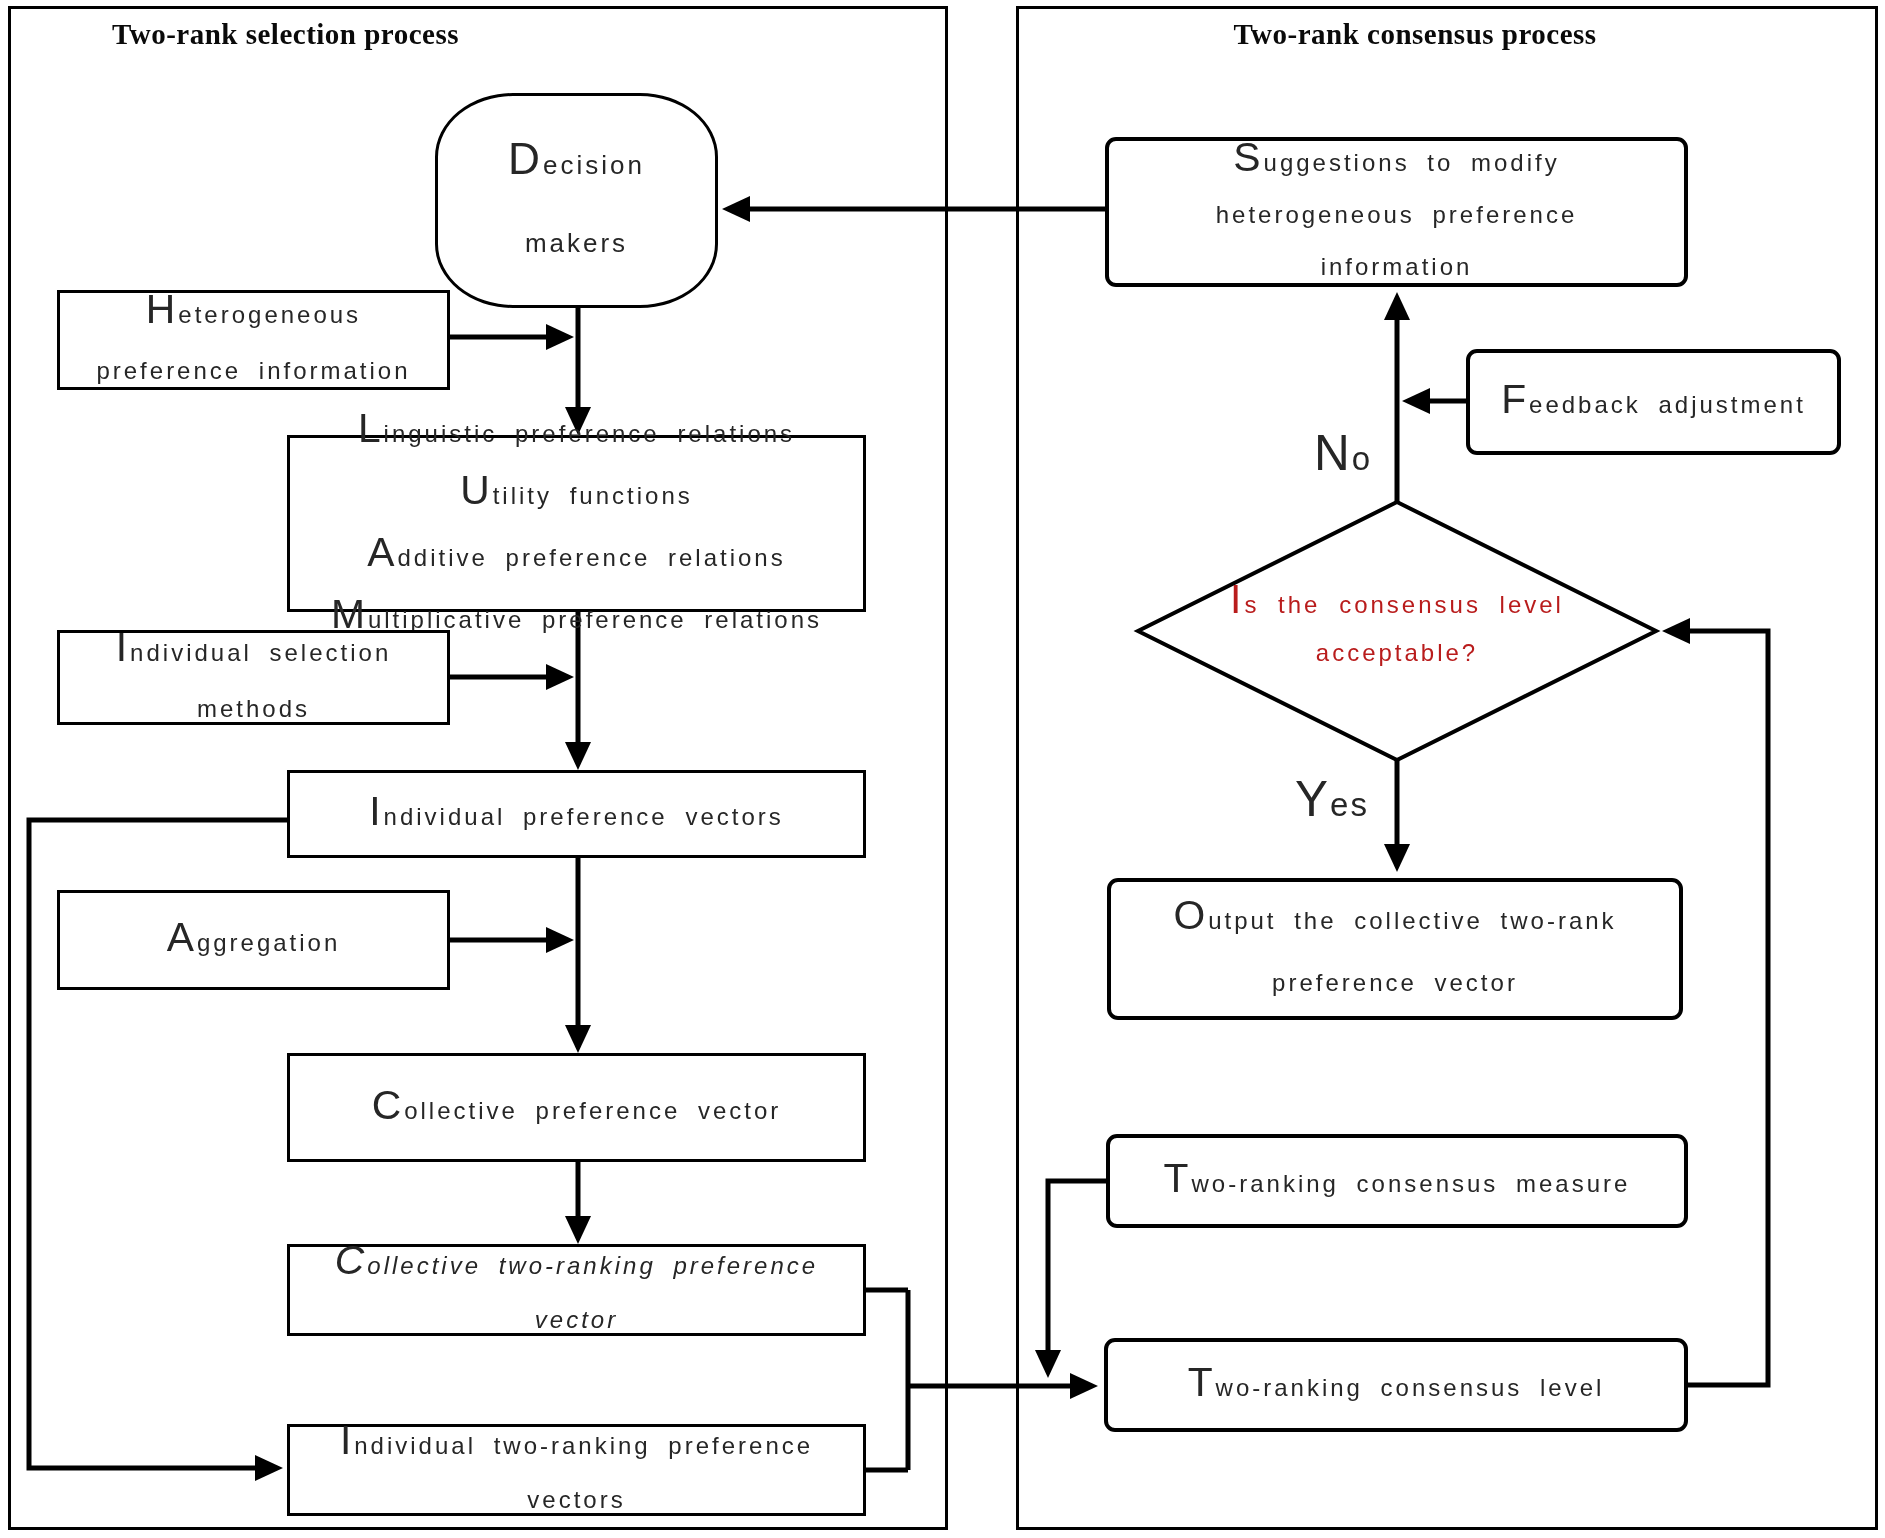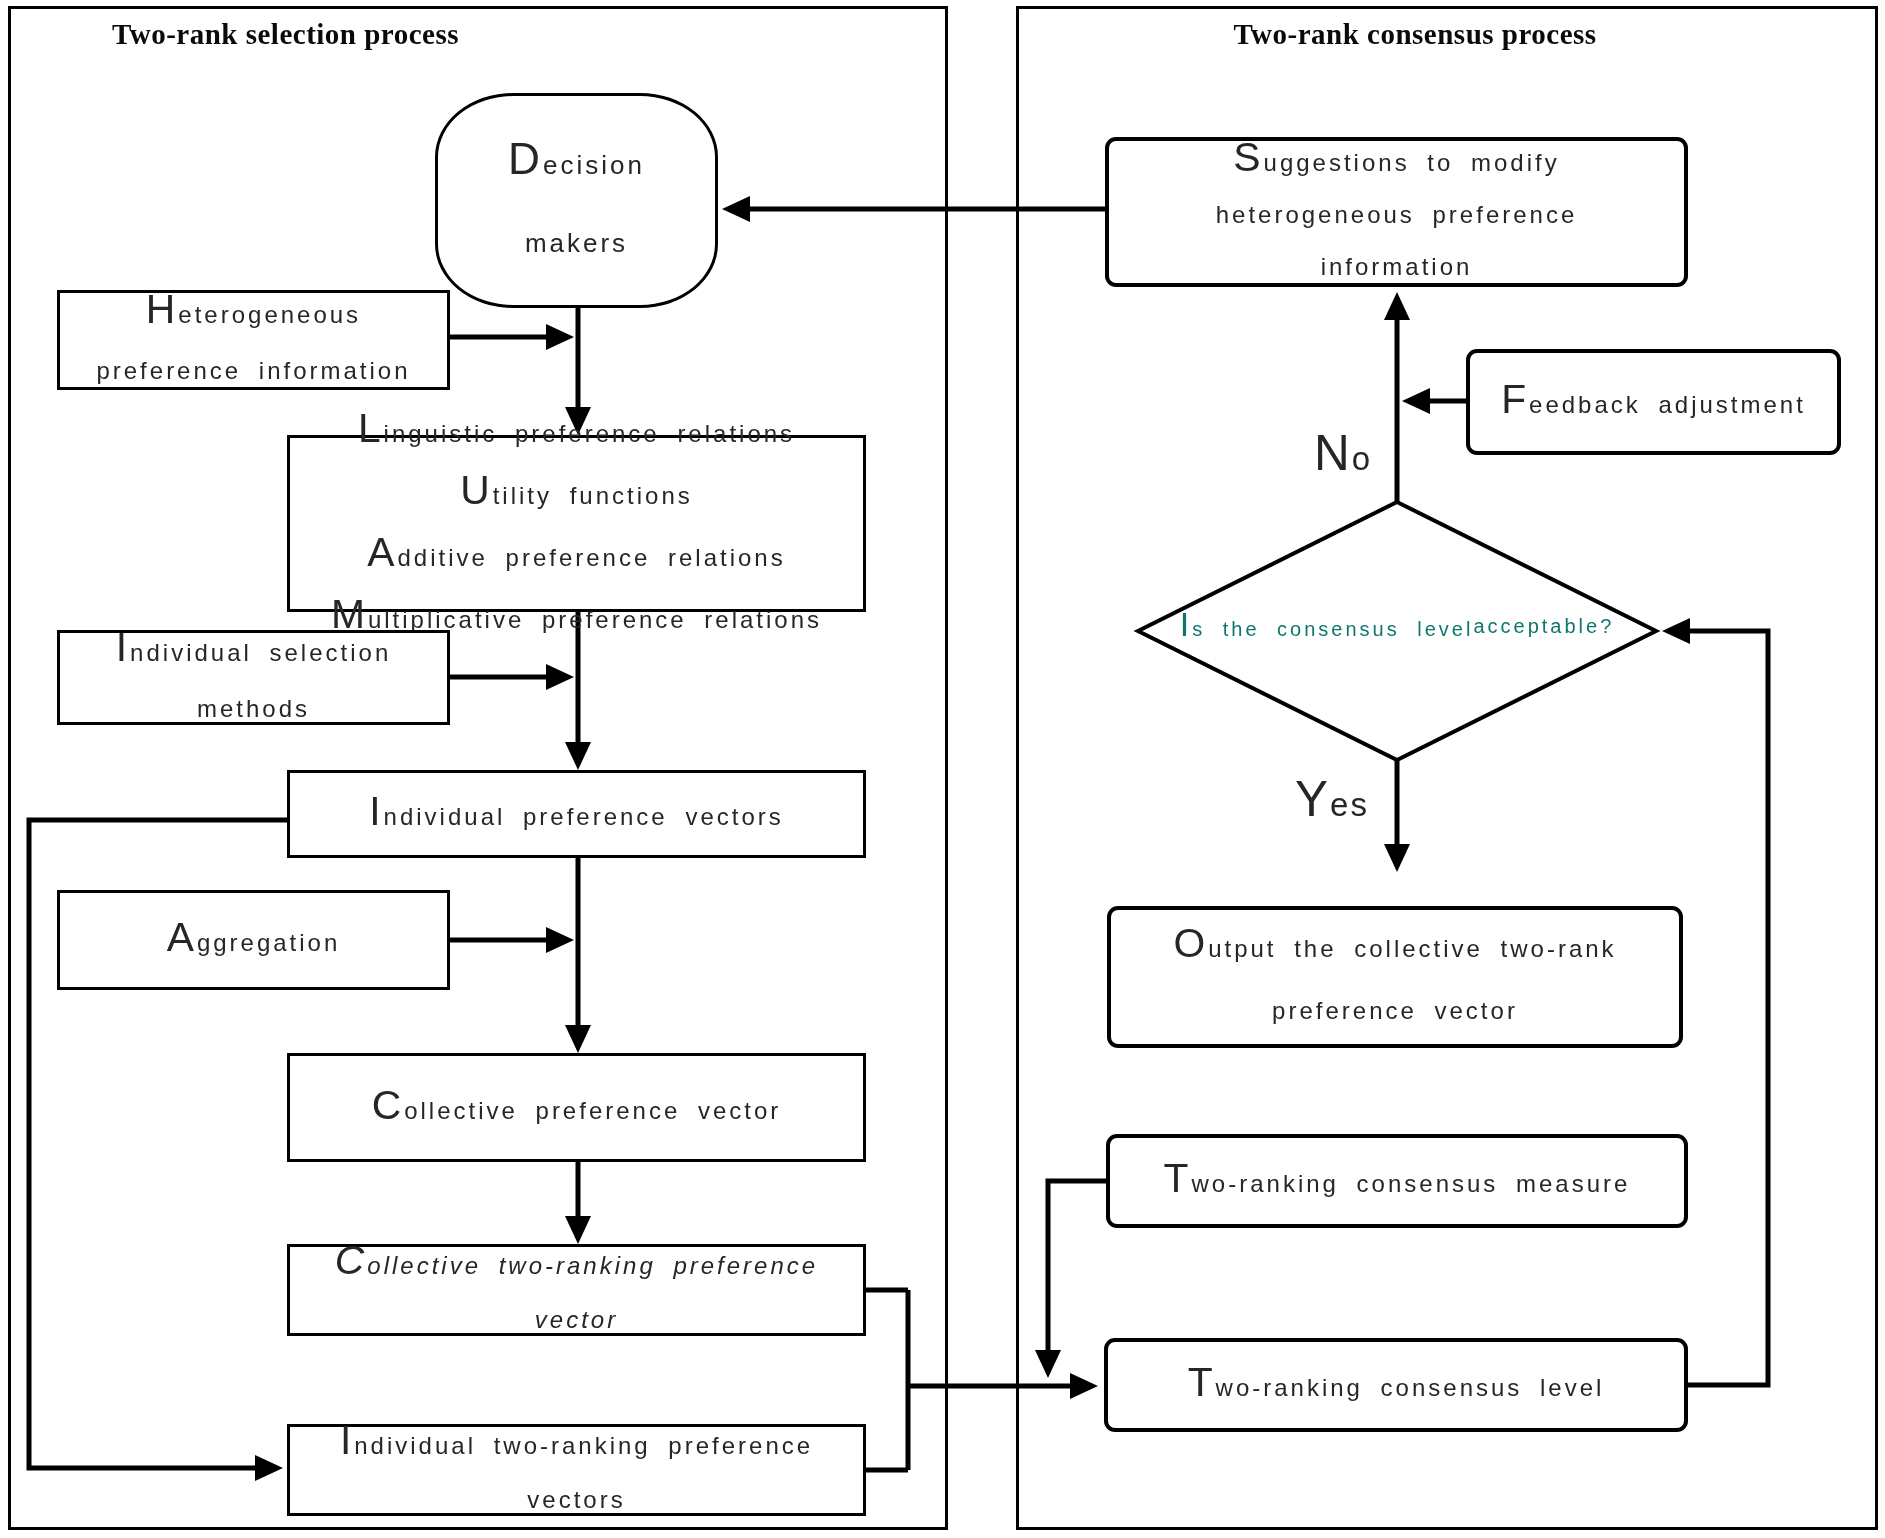--- a/index.html
+++ b/index.html
@@ -28,32 +28,32 @@
   #n-indpref{left:287px;top:770px;width:579px;height:88px;}
   #n-agg{left:57px;top:890px;width:393px;height:100px;}
   #n-collpref{left:287px;top:1053px;width:579px;height:109px;}
   #n-colltwo{left:287px;top:1244px;width:579px;height:92px;font-style:italic;}
   #n-indtwo{left:287px;top:1424px;width:579px;height:92px;}
   #n-colltwo .line,#n-indtwo .line{line-height:42px;}
   
   #n-sugg{left:1105px;top:137px;width:583px;height:150px;}
   #n-sugg .line{line-height:40px;}
   #n-feedback{left:1466px;top:349px;width:375px;height:106px;}
-  #n-output{left:1107px;top:878px;width:576px;height:142px;margin-top:28px;}
+  #n-output{left:1107px;top:878px;width:576px;height:142px;}
   #n-output .line{line-height:50px;}
   #n-measure{left:1106px;top:1134px;width:582px;height:94px;}
   #n-level{left:1104px;top:1338px;width:584px;height:94px;}
   .freelabel{position:absolute;z-index:2;color:#262626;font-size:33px;letter-spacing:2px;
              text-align:center;white-space:nowrap;}
   .freelabel::first-letter{font-size:1.5em;}
   #lbl-no{left:1303px;top:424px;width:80px;}
   #lbl-yes{left:1288px;top:770px;width:88px;}
   #diamond-text{position:absolute;z-index:2;left:1167px;top:566px;width:460px;height:120px;
-                display:flex;flex-direction:row;justify-content:center;align-items:center;
-                color:#0f766e;font-size:20px;letter-spacing:3px;word-spacing:9px;}
+                display:flex;flex-direction:column;justify-content:center;align-items:center;
+                color:#b91c1c;font-size:24px;letter-spacing:3px;word-spacing:9px;}
   #diamond-text .line{line-height:48px;white-space:nowrap;}
 </style>
 </head>
 <body>
 
 <div class="canvas">
 
   <div class="panel" id="panel-left"></div>
   <div class="panel" id="panel-right"></div>
 

